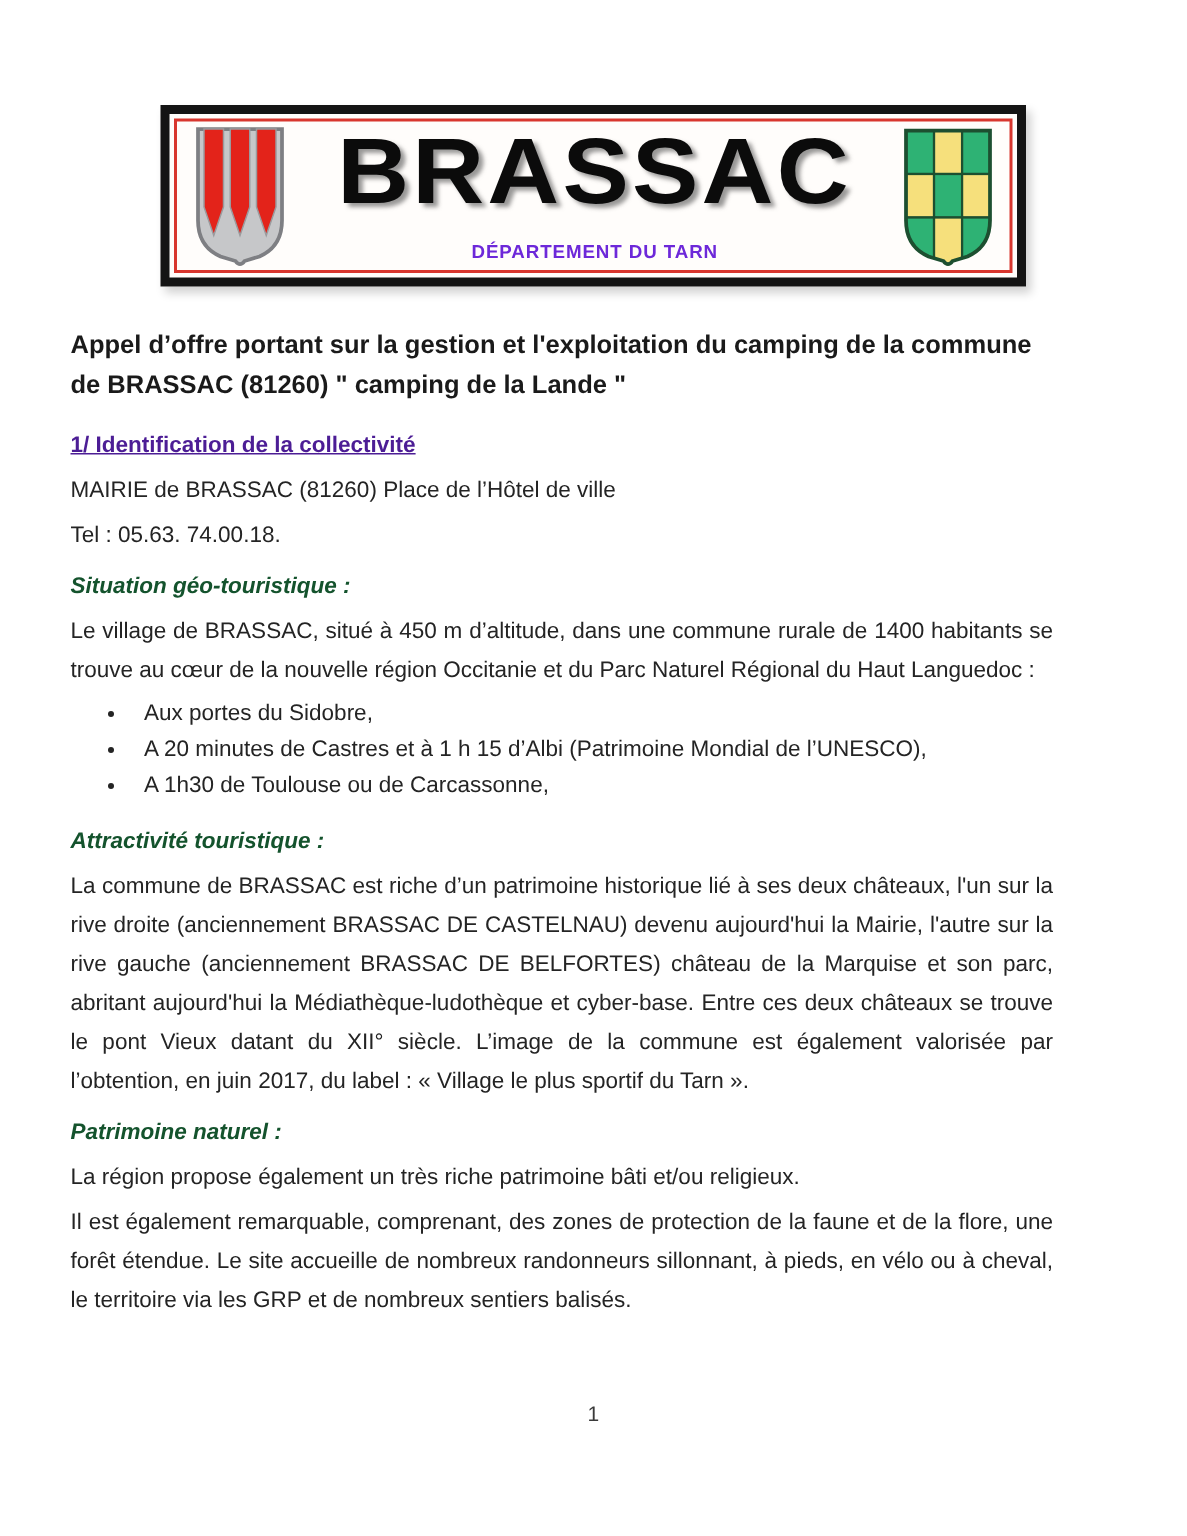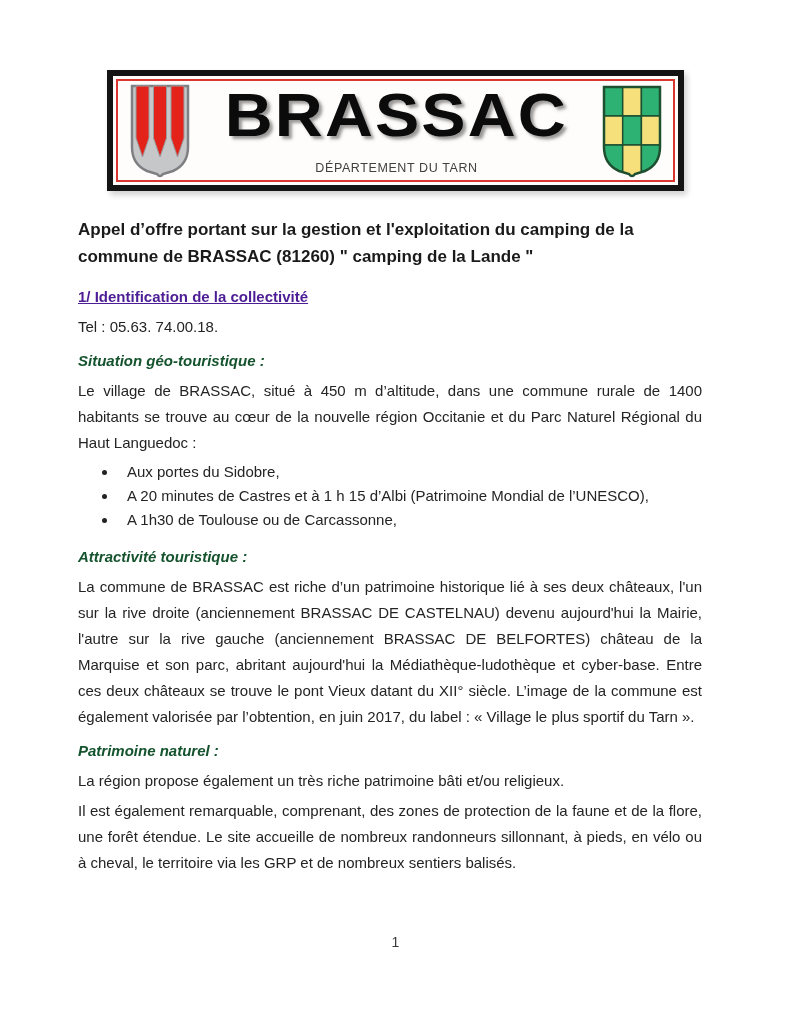--- a/index.html
+++ b/index.html
@@ -50,31 +50,31 @@
     font-weight: bold;
     letter-spacing: 2px;
     line-height: 0.95;
     transform: scaleX(1.07);
     color: #0b0b0b;
     text-shadow: 3px 3px 3px rgba(70,70,70,0.55);
     white-space: nowrap;
   }
   .department {
     font-size: 12.5px;
-    font-weight: normal;
+    font-weight: bold;
     letter-spacing: 0.6px;
-    color: #404040;
+    color: #6d28d9;
     margin-top: 16px;
     white-space: nowrap;
   }
   .shield { flex: 0 0 auto; }
 
   
   .content {
-    margin: 0 89px 0 78px;
+    margin: 0 89px 0 47px;
     font-size: 15px;
     text-align: justify;
   }
   .doc-title {
     font-size: 17px;
     font-weight: bold;
     color: #1a1a1a;
     line-height: 27px;
     text-align: left;
     margin: 25px 0 0;
@@ -167,20 +167,21 @@
 
     </div>
   </div>
 
   <div class="content">
 
     <h1 class="doc-title">Appel d’offre portant sur la gestion et l'exploitation du camping de la commune de BRASSAC (81260) " camping de la Lande "</h1>
 
     <h2 class="section-heading-underlined">1/ Identification de la collectivité</h2>
 
+    <p class="body-line">MAIRIE de BRASSAC (81260) Place de l’Hôtel de ville</p>
 
     <p class="body-line">Tel : 05.63. 74.00.18.</p>
 
     <h3 class="sub-heading">Situation géo-touristique :</h3>
 
     <p class="body-para">Le village de BRASSAC, situé à 450 m d’altitude, dans une commune rurale de 1400 habitants se trouve au cœur de la nouvelle région Occitanie et du Parc Naturel Régional du Haut Languedoc :</p>
 
     <ul class="bullet-list">
       <li>
         <span>Aux portes du Sidobre,</span>

